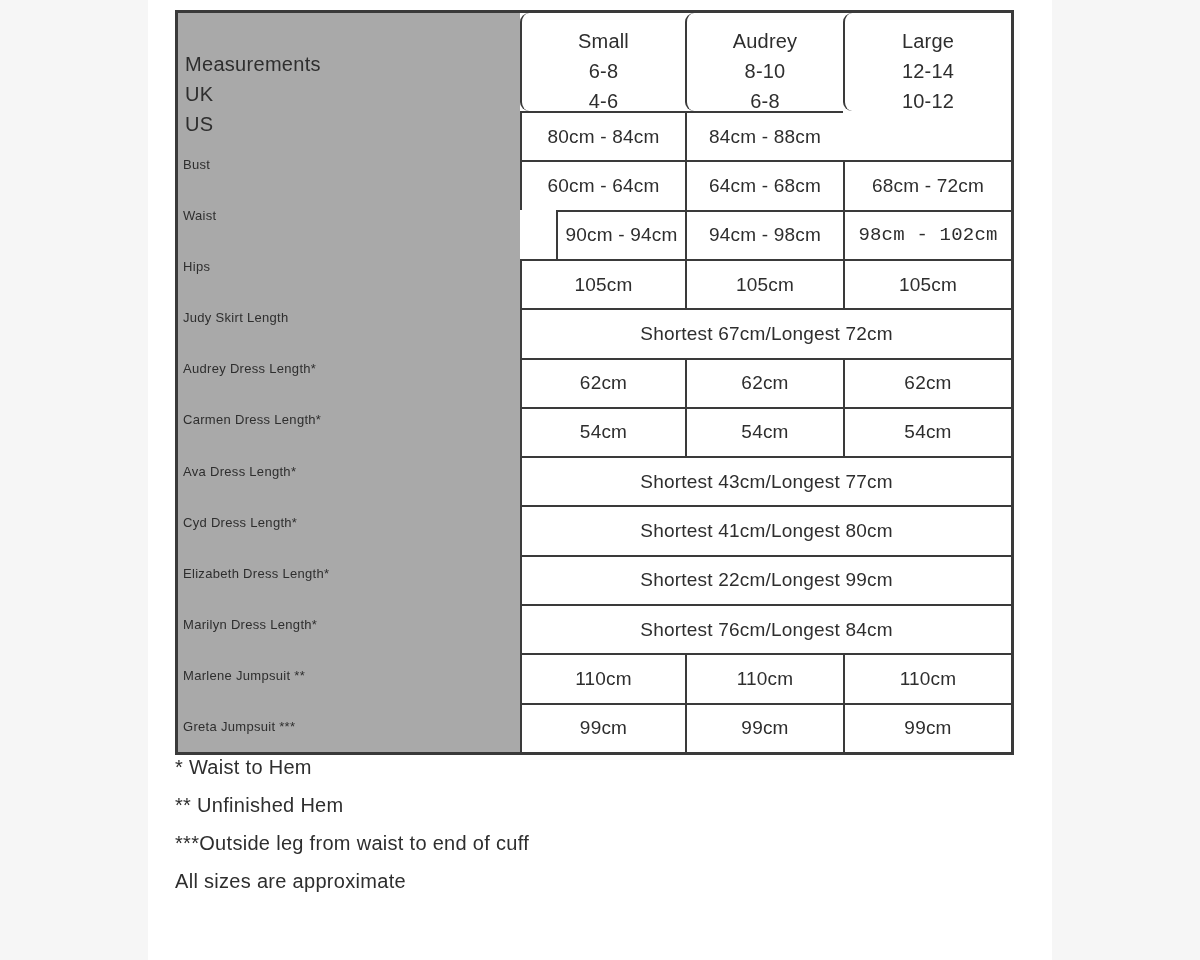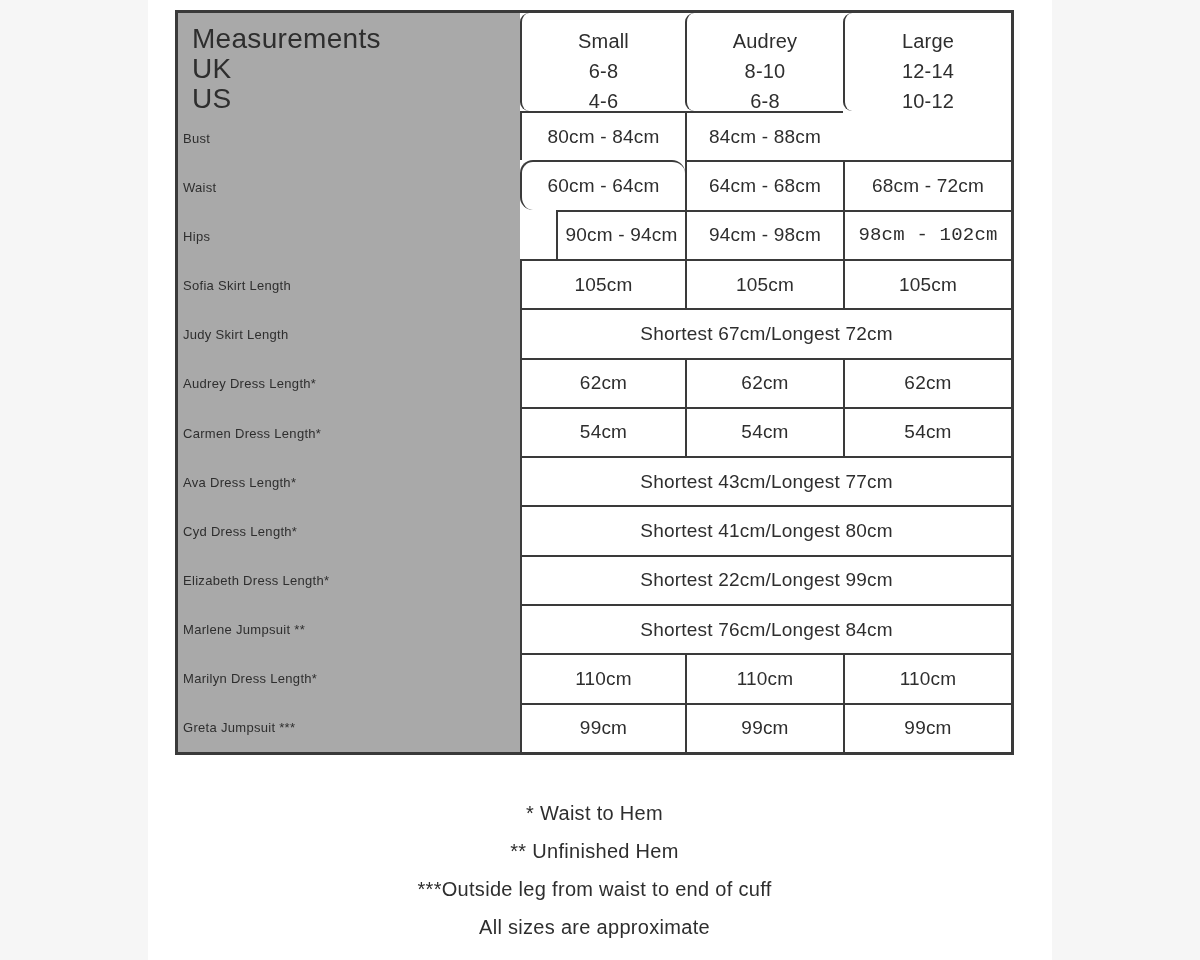--- a/index.html
+++ b/index.html
@@ -38,24 +38,25 @@
   }
   .label-col{
     grid-column:1;
     grid-row:1 / -1;
     background:var(--gray);
     display:flex;
     flex-direction:column;
   }
   .label-header{
     flex:0 0 98px;
-    padding:11px 0 0 14px;
-    font-size:28px;
+    padding:11px 0 0 7px;
+    font-size:20px;
     line-height:30px;
     letter-spacing:0.3px;
+    margin-top:25px;
   }
   .row-label{
     flex:1 1 0;
     display:flex;
     align-items:center;
     padding-left:5px;
     font-size:13px;
     letter-spacing:0.3px;
     white-space:pre;
   }
@@ -73,23 +74,23 @@
     padding-top:13px;
     line-height:30px;
     font-size:20px;
     border-radius:9px;
   }
   .value-cell,.span-cell{
     border-top:2px solid var(--border);
   }
   .footnotes{
     position:absolute;
-    left:175px;top:794px;
+    left:175px;top:748px;
     width:839px;
-    text-align:center;
+    text-align:left;
     font-size:20px;
     line-height:38px;
     letter-spacing:0.3px;
   }
 </style>
 </head>
 <body>
 
 <div class="edge-band left"></div>
 <div class="edge-band right"></div>
@@ -97,49 +98,48 @@
 <div class="size-table" id="tbl">
   <div class="label-col" id="labelcol">
     <div class="label-header">
       <div>Measurements</div>
       <div>UK</div>
       <div>US</div>
     </div>
   <div class="row-label">Bust</div>
       <div class="row-label">Waist</div>
       <div class="row-label">Hips</div>
-      <div class="row-label">Sofia Skirt Length</div>
       <div class="row-label">Judy Skirt Length</div>
       <div class="row-label">Audrey Dress Length*</div>
       <div class="row-label">Carmen Dress Length*</div>
       <div class="row-label">Ava Dress Length*</div>
       <div class="row-label">Cyd Dress Length*</div>
       <div class="row-label">Elizabeth Dress Length*</div>
+      <div class="row-label">Marilyn Dress Length*</div>
       <div class="row-label">Marlene Jumpsuit **</div>
-      <div class="row-label">Marilyn Dress Length*</div>
       <div class="row-label">Greta Jumpsuit ***</div>
     </div>
 <div class="cell header-cell" style="grid-area: 1 / 2;">
       <div class="">Small</div>
       <div class="">6-8</div>
       <div class="">4-6</div>
     </div>
     <div class="cell header-cell" style="grid-area: 1 / 3;">
       <div class="">Audrey</div>
       <div class="">8-10</div>
       <div class="">6-8</div>
     </div>
     <div class="cell header-cell" style="grid-area: 1 / 4;">
       <div class="">Large</div>
       <div class="">12-14</div>
       <div class="">10-12</div>
     </div>
     <div class="cell value-cell" style="grid-area: 2 / 2;">80cm - 84cm</div>
     <div class="cell value-cell" style="grid-area: 2 / 3;">84cm - 88cm</div>
-    <div class="cell value-cell" style="grid-area: 3 / 2; border-radius: 13px;">60cm - 64cm</div>
+    <div class="cell value-cell" style="grid-area: 3 / 2;">60cm - 64cm</div>
     <div class="cell value-cell" style="grid-area: 3 / 3;">64cm - 68cm</div>
     <div class="cell value-cell" style="grid-area: 3 / 4;">68cm - 72cm</div>
     <div class="cell value-cell" style="grid-area: 4 / 2; margin-left: 36px;">90cm - 94cm</div>
     <div class="cell value-cell" style="grid-area: 4 / 3;">94cm - 98cm</div>
     <div class="cell value-cell" style="grid-area: 4 / 4; font-family: Liberation Mono, monospace;">98cm - 102cm</div>
     <div class="cell value-cell" style="grid-area: 5 / 2;">105cm</div>
     <div class="cell value-cell" style="grid-area: 5 / 3;">105cm</div>
     <div class="cell value-cell" style="grid-area: 5 / 4;">105cm</div>
     <div class="cell span-cell" style="grid-area: 6 / 2 / auto / 5;">Shortest 67cm/Longest 72cm</div>
     <div class="cell value-cell" style="grid-area: 7 / 2;">62cm</div>

